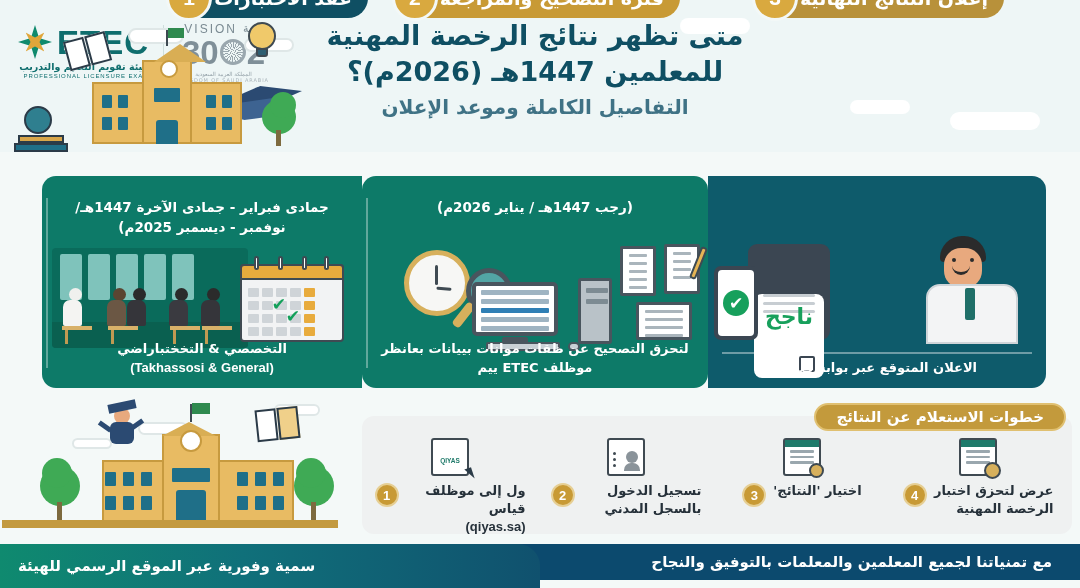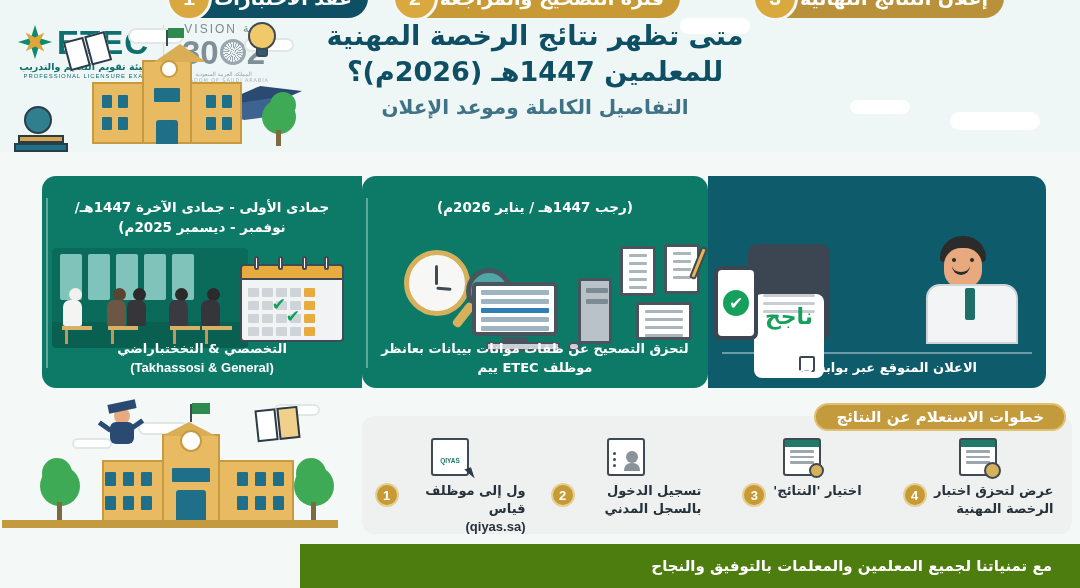--- a/index.html
+++ b/index.html
@@ -298,22 +298,22 @@
   }
   .ic-cursor {
     position: absolute; right: -4px; bottom: -4px; width: 0; height: 0;
     border-left: 7px solid transparent; border-right: 0px solid transparent;
     border-top: 12px solid #2b3b48; transform: rotate(-18deg);
   }
 
   
   #footer { position: absolute; bottom: 0; left: 0; width: 1080px; height: 44px; }
   #footer-gold {
-    position: absolute; top: 0; right: 0; width: 780px; height: 44px;
-    background: #4d7c0f;
+    position: absolute; top: 0; right: 0; width: 780px; height: 36px;
+    background: #0c4a6e;
     display: flex; align-items: center; justify-content: flex-start;
     padding-right: 12px;
   }
   #footer-gold .txt {
     position: absolute; right: 28px;
     font-size: 15px; font-weight: bold; color: #ffffff;
     white-space: nowrap;
   }
   #footer-teal {
     position: absolute; top: 0; left: 0; width: 540px; height: 44px;
@@ -419,21 +419,21 @@
       <div class="bld-win" style="bottom:50px; left:146px; width:26px; height:14px;"></div>
       <div class="bld-win" style="bottom:8px; left:148px; width:22px; height:24px; border-radius:3px 3px 0 0;"></div>
       <div class="tree-can" style="bottom:18px; left:254px; width:34px; height:34px;"></div>
       <div class="tree-can" style="bottom:34px; left:262px; width:26px; height:26px;"></div>
       <div class="tree-trunk" style="bottom:6px; left:268px; width:5px; height:16px;"></div>
     </div>
   </div>
 
   <div id="panel-1" class="panel">
     <div class="panel-divider" style="left:4px;"></div>
-    <div class="panel-date">جمادى الأولى - جمادى الآخرة 1447هـ/ نوفمبر - ديسمبر 2025م)</div>
+    <div class="panel-date">جمادى فبراير - جمادى الآخرة 1447هـ/ نوفمبر - ديسمبر 2025م)</div>
     <div class="panel-art">
       <div class="room">
         <div class="win" style="left:8px;"></div>
         <div class="win" style="left:36px;"></div>
         <div class="win" style="left:64px;"></div>
         <div class="win" style="left:92px;"></div>
         <div class="win" style="left:120px;"></div>
         <div class="floor"></div>
         <div class="stu" style="left:14px;">
           <div class="head" style="background:#f0f0ee;"></div>
@@ -706,15 +706,18 @@
         </div>
       </div>
 
     </div>
   </div>
 
   <div id="footer">
     <div id="footer-gold">
       <span class="txt">مع تمنياتنا لجميع المعلمين والمعلمات بالتوفيق والنجاح</span>
     </div>
+    <div id="footer-teal">
+      <span class="txt">سمية وفورية عبر الموقع الرسمي للهيئة</span>
+    </div>
   </div>
 
 </div>
 
 </body></html>

